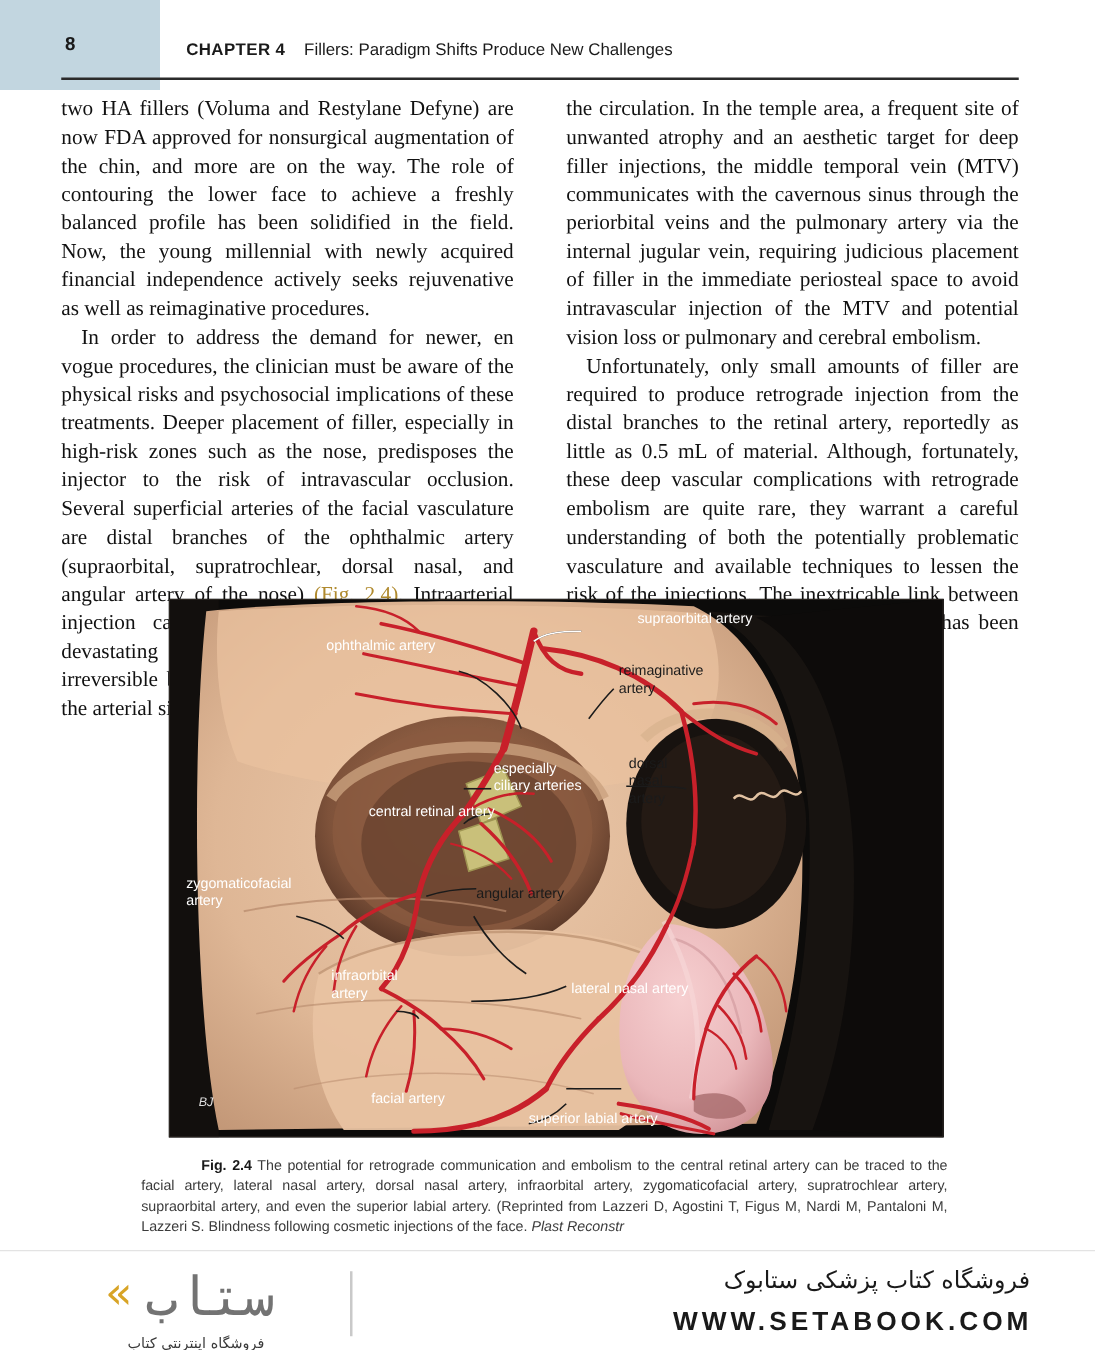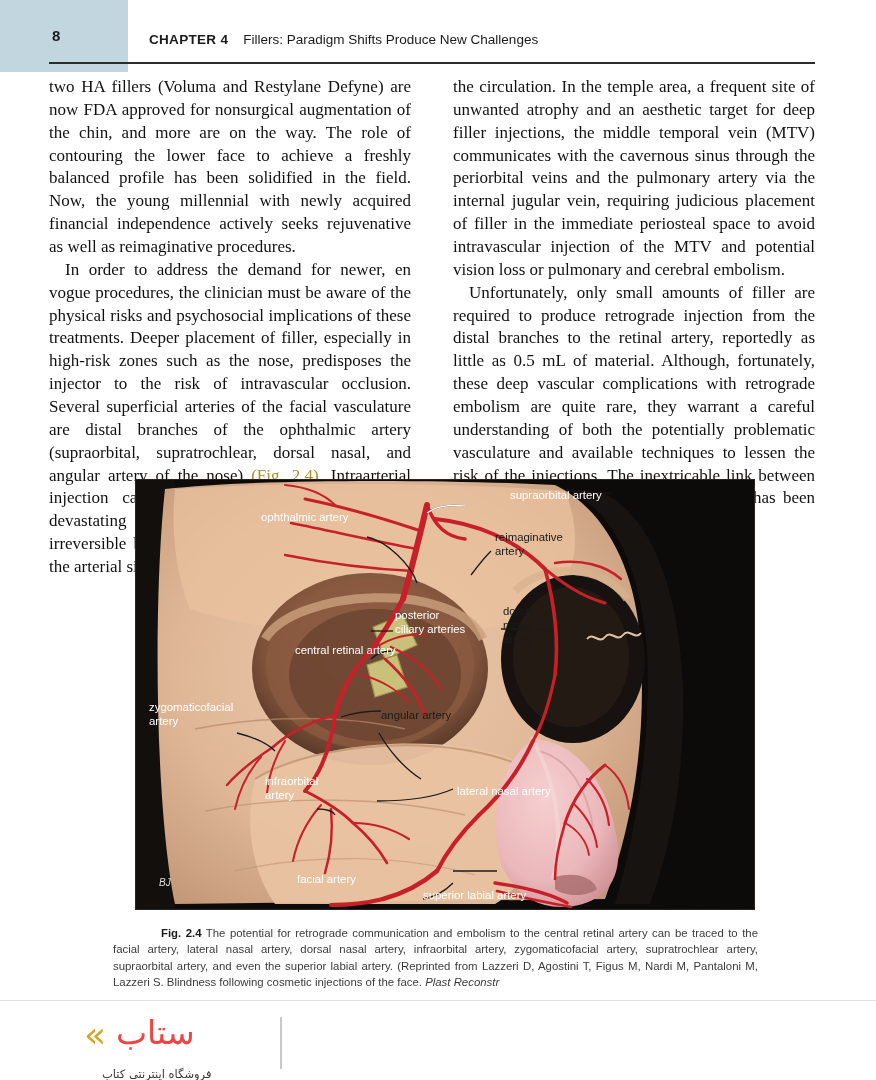--- a/index.html
+++ b/index.html
@@ -167,23 +167,23 @@
     top: 6px;
     font-family: "DejaVu Sans", sans-serif;
     font-size: 36px;
     color: #d8a426;
     line-height: 1;
   }
   .logo-word {
     position: absolute;
     left: 32px;
     top: 2px;
-    font-family: Liberation Sans, sans-serif;
-    font-size: 33px;
-    color: #ef4444;
+    font-family: Liberation Mono, monospace;
+    font-size: 43px;
+    color: #737373;
     direction: rtl;
   }
   .logo-sub {
     position: absolute;
     left: 18px;
     top: 56px;
     font-family: "DejaVu Sans", sans-serif;
     font-size: 11.5px;
     color: #3a3a3a;
     direction: rtl;
@@ -395,21 +395,21 @@
       </g>
     </svg>
 
     <div class="lbl" style="left:336px; top:10px;margin-left:39px;">supraorbital artery</div>
     <div class="lbl" style="left:126px; top:32px;">ophthalmic artery</div>
     <div class="lbl dark" style="left:360px; top:52px;">reimaginative
 artery</div>
     <div class="lbl dark" style="left:368px; top:126px;">dorsal
 nasal
 artery</div>
-    <div class="lbl" style="left:260px; top:130px;">posterior
+    <div class="lbl" style="left:260px; top:130px;">especially
 ciliary arteries</div>
     <div class="lbl" style="left:160px; top:165px;text-align:center;">central retinal artery</div>
     <div class="lbl" style="left:14px; top:222px;">zygomaticofacial
 artery</div>
     <div class="lbl dark" style="left:246px; top:230px;">angular artery</div>
     <div class="lbl" style="left:130px; top:296px;">infraorbital
 artery</div>
     <div class="lbl" style="left:322px; top:306px;">lateral nasal artery</div>
     <div class="lbl" style="left:162px; top:394px;">facial artery</div>
     <div class="lbl" style="left:288px; top:410px;">superior labial artery</div>
@@ -425,13 +425,15 @@
   <div class="footer-logo">
     <div class="logo-chev">«</div>
     <div class="logo-word">ستاب</div>
     <div class="logo-sub">فروشگاه اینترنتی کتاب</div>
     <div class="logo-divider"></div>
     <div class="logo-mark">
       <div class="bar" style="top:0"></div>
       <div class="bar" style="top:24px"></div>
     </div>
   </div>
+  <div class="footer-persian-right">فروشگاه کتاب پزشکی ستابوک</div>
+  <div class="footer-url">WWW.SETABOOK.COM</div>
 </div>
 
 </body></html>

